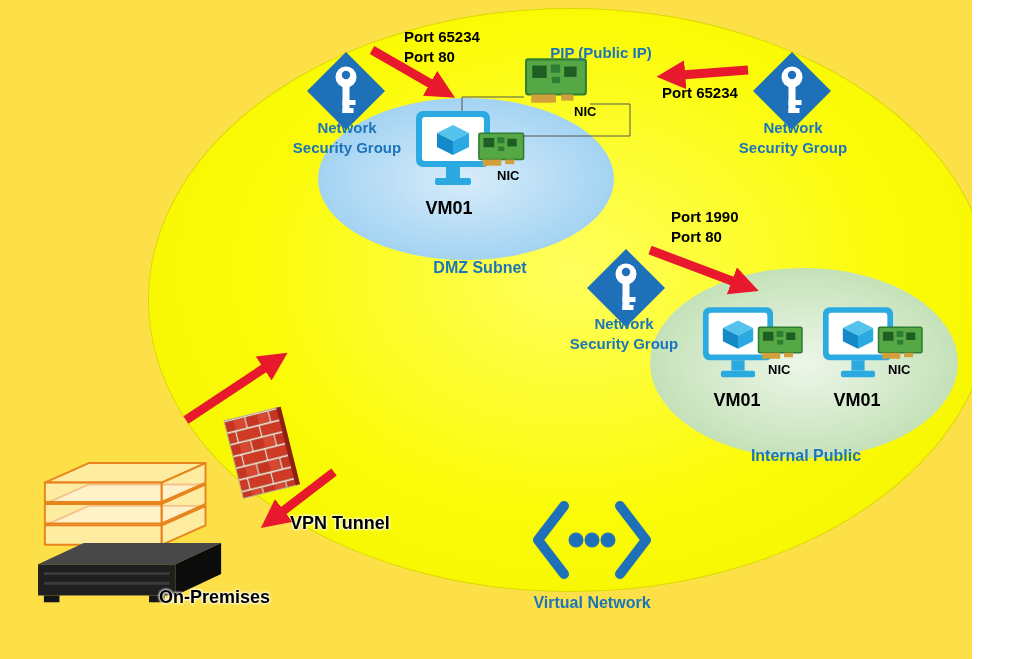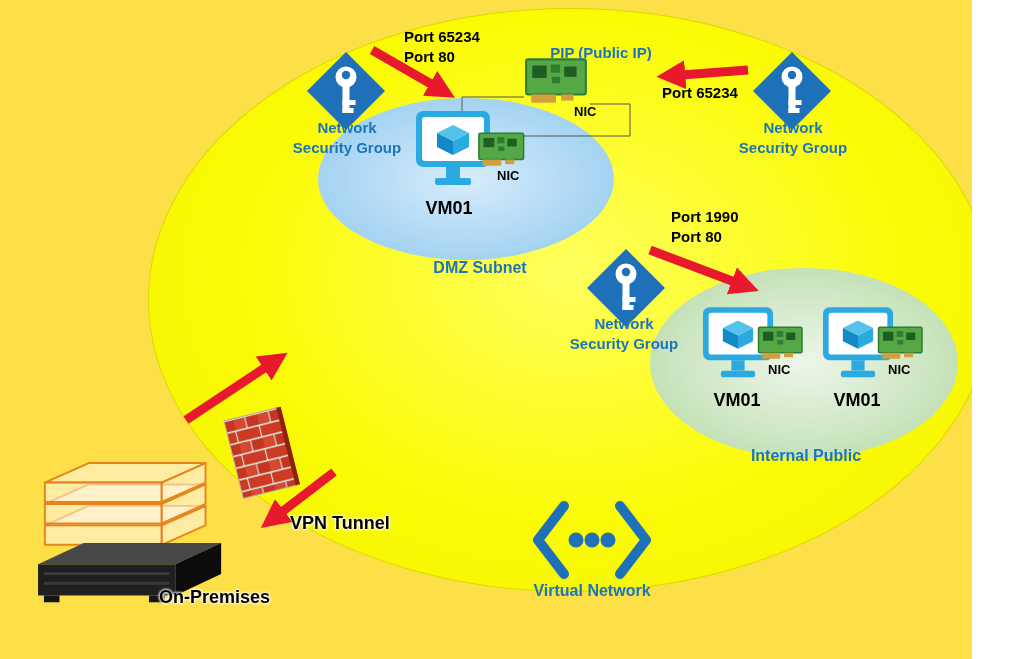--- a/index.html
+++ b/index.html
@@ -205,21 +205,21 @@
   </div>
 
   <div class="lbl black p14 center" style="left:737px;top:390px">VM01</div>
   <div class="lbl black p13" style="left:768px;top:362px">NIC</div>
   <div class="lbl black p14 center" style="left:857px;top:390px">VM01</div>
   <div class="lbl black p13" style="left:888px;top:362px">NIC</div>
   <div class="lbl blue p16 center" style="left:806px;top:447px">Internal Public</div>
 
   <div class="lbl black p14 glow" style="left:290px;top:513px">VPN Tunnel</div>
   <div class="lbl black p14 glow" style="left:159px;top:587px">On-Premises</div>
-  <div class="lbl blue p16 center" style="left:592px;top:582px">Virtual Network</div>
+  <div class="lbl blue p16 center" style="left:592px;top:594px">Virtual Network</div>
 
   <svg class="overlay">
     <defs>
       <marker id="arrowhead" viewBox="0 0 10 10" refX="6" refY="5" markerWidth="3.2" markerHeight="3.2" orient="auto-start-reverse">
         <path d="M0,0 L10,5 L0,10 z" fill="#E8192C"></path>
       </marker>
     </defs>
     <line class="arrow" x1="372" y1="50" x2="445" y2="92" marker-end="url(#arrowhead)"></line>
     <line class="arrow" x1="748" y1="70" x2="668" y2="76" marker-end="url(#arrowhead)"></line>
     <line class="arrow" x1="650" y1="250" x2="748" y2="287" marker-end="url(#arrowhead)"></line>

